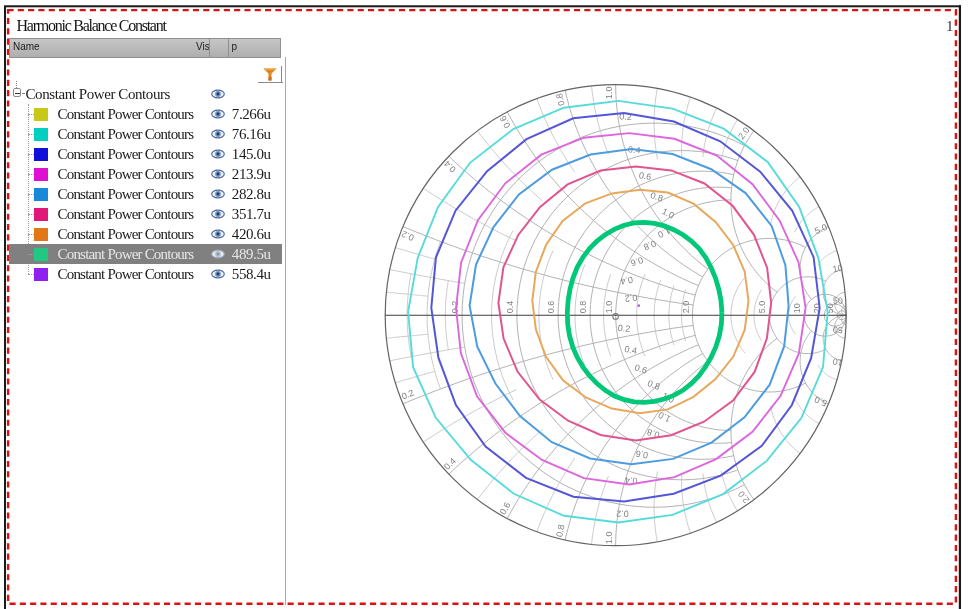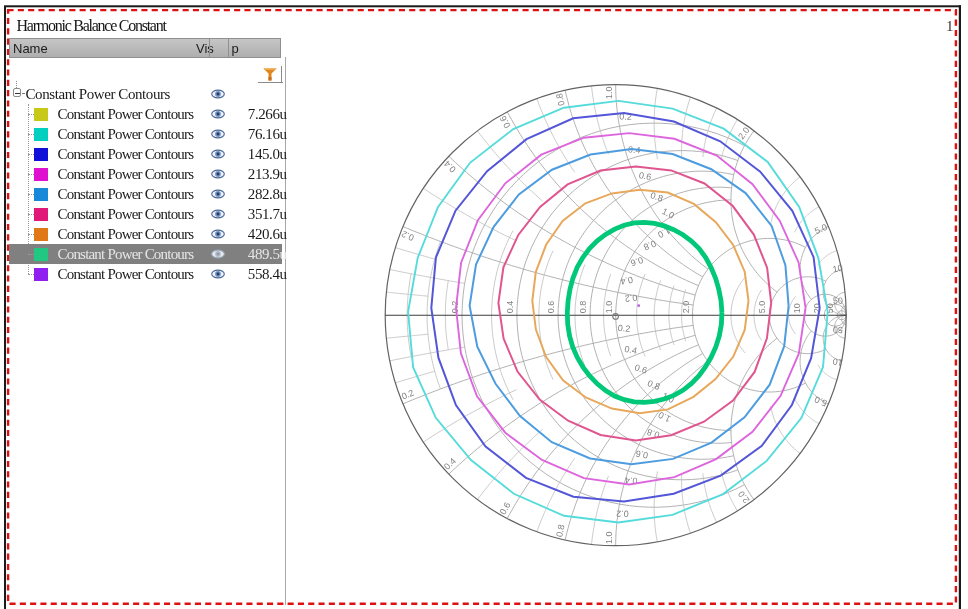--- a/index.html
+++ b/index.html
@@ -3,21 +3,21 @@
 <style>
 * { margin:0; padding:0; box-sizing:border-box; }
 html,body { width:968px; height:609px; background:#ffffff; overflow:hidden;
   font-family:"Liberation Serif", serif; }
 #stage { position:absolute; left:0; top:0; width:968px; height:609px; opacity:0.999; }
 #chart { position:absolute; left:0; top:0; }
 .title { position:absolute; left:16.5px; top:16.5px; font-size:16px; letter-spacing:-1.25px; color:#161616; }
 .pageno { position:absolute; left:946px; top:18px; font-size:15px; color:#333; }
 .hdr { position:absolute; left:9px; top:38px; width:272px; height:20px;
   background:linear-gradient(#c6c6c6,#aeaeae); border:1px solid #8f8f8f;
-  font-family:"Liberation Sans", sans-serif; font-size:13px; color:#1c1c1c; }
+  font-family:"Liberation Sans", sans-serif; font-size:10px; color:#1c1c1c; }
 .hdr .c1 { position:absolute; left:3px; top:2px; }
 .hdr .c2 { position:absolute; left:186px; top:2px; }
 .hdr .c3 { position:absolute; left:221.5px; top:2px; }
 .hdr .s1 { position:absolute; left:198.5px; top:0; width:1px; height:18px; background:#8f8f8f; }
 .hdr .s2 { position:absolute; left:218px; top:0; width:1px; height:18px; background:#8f8f8f; }
 .splitter { position:absolute; left:285px; top:57px; width:1px; height:548px; background:#a8a8a8; }
 .funnel { position:absolute; left:263px; top:68px; }
 .bracketv { position:absolute; left:281px; top:66px; width:1px; height:17px; background:#8a8a8a; }
 .bracketh { position:absolute; left:258px; top:82px; width:25px; height:1px; background:#8a8a8a; }
 .treeline { position:absolute; left:28px; top:104px; width:1px; height:170px; border-left:1px dotted #9a9a9a; }
@@ -26,21 +26,21 @@
 .crow.sel { background:#808080; color:#e6e6e6; }
 .expander { position:absolute; left:3.5px; top:4px; width:8px; height:9px; background:#fdfdfd;
   border:1px solid #8a8a8a; border-radius:2px; }
 .expander::after { content:""; position:absolute; left:1.2px; top:3.6px; width:5.2px; height:1.8px; background:#333; }
 .expander::before { content:""; position:absolute; left:8.2px; top:4.4px; width:3px; height:1px; background:#777; }
 .ptxt { position:absolute; left:16.5px; top:2px; font-size:15px; letter-spacing:-0.42px; }
 .ctxt { position:absolute; left:48.5px; top:2px; letter-spacing:-0.8px; }
 .swatch { position:absolute; left:25px; top:3.5px; width:14px; height:13px; }
 .stub { position:absolute; left:19px; top:10px; width:6px; height:1px; border-top:1px dotted #9a9a9a; }
 .eye { position:absolute; top:5px; }
-.val { position:absolute; left:222.8px; top:2px; letter-spacing:-0.4px;margin-left:16px; }
+.val { position:absolute; left:222.8px; top:2px; letter-spacing:-0.4px; }
 </style></head>
 <body>
 <div id="stage">
 <svg id="chart" width="968" height="609" viewBox="0 0 968 609">
 
 <rect x="5" y="6.3" width="955" height="610" fill="none" stroke="#1a1a1a" stroke-width="2"></rect>
 <line x1="959.9" y1="5.3" x2="959.9" y2="609" stroke="#1a1a1a" stroke-width="2.2"></line>
 <rect x="8.1" y="10.1" width="947.8" height="593.6" fill="none" stroke="#dd1111" stroke-width="2.4" stroke-dasharray="6.1,4.2" stroke-dashoffset="0.6"></rect>
 
 <g>

